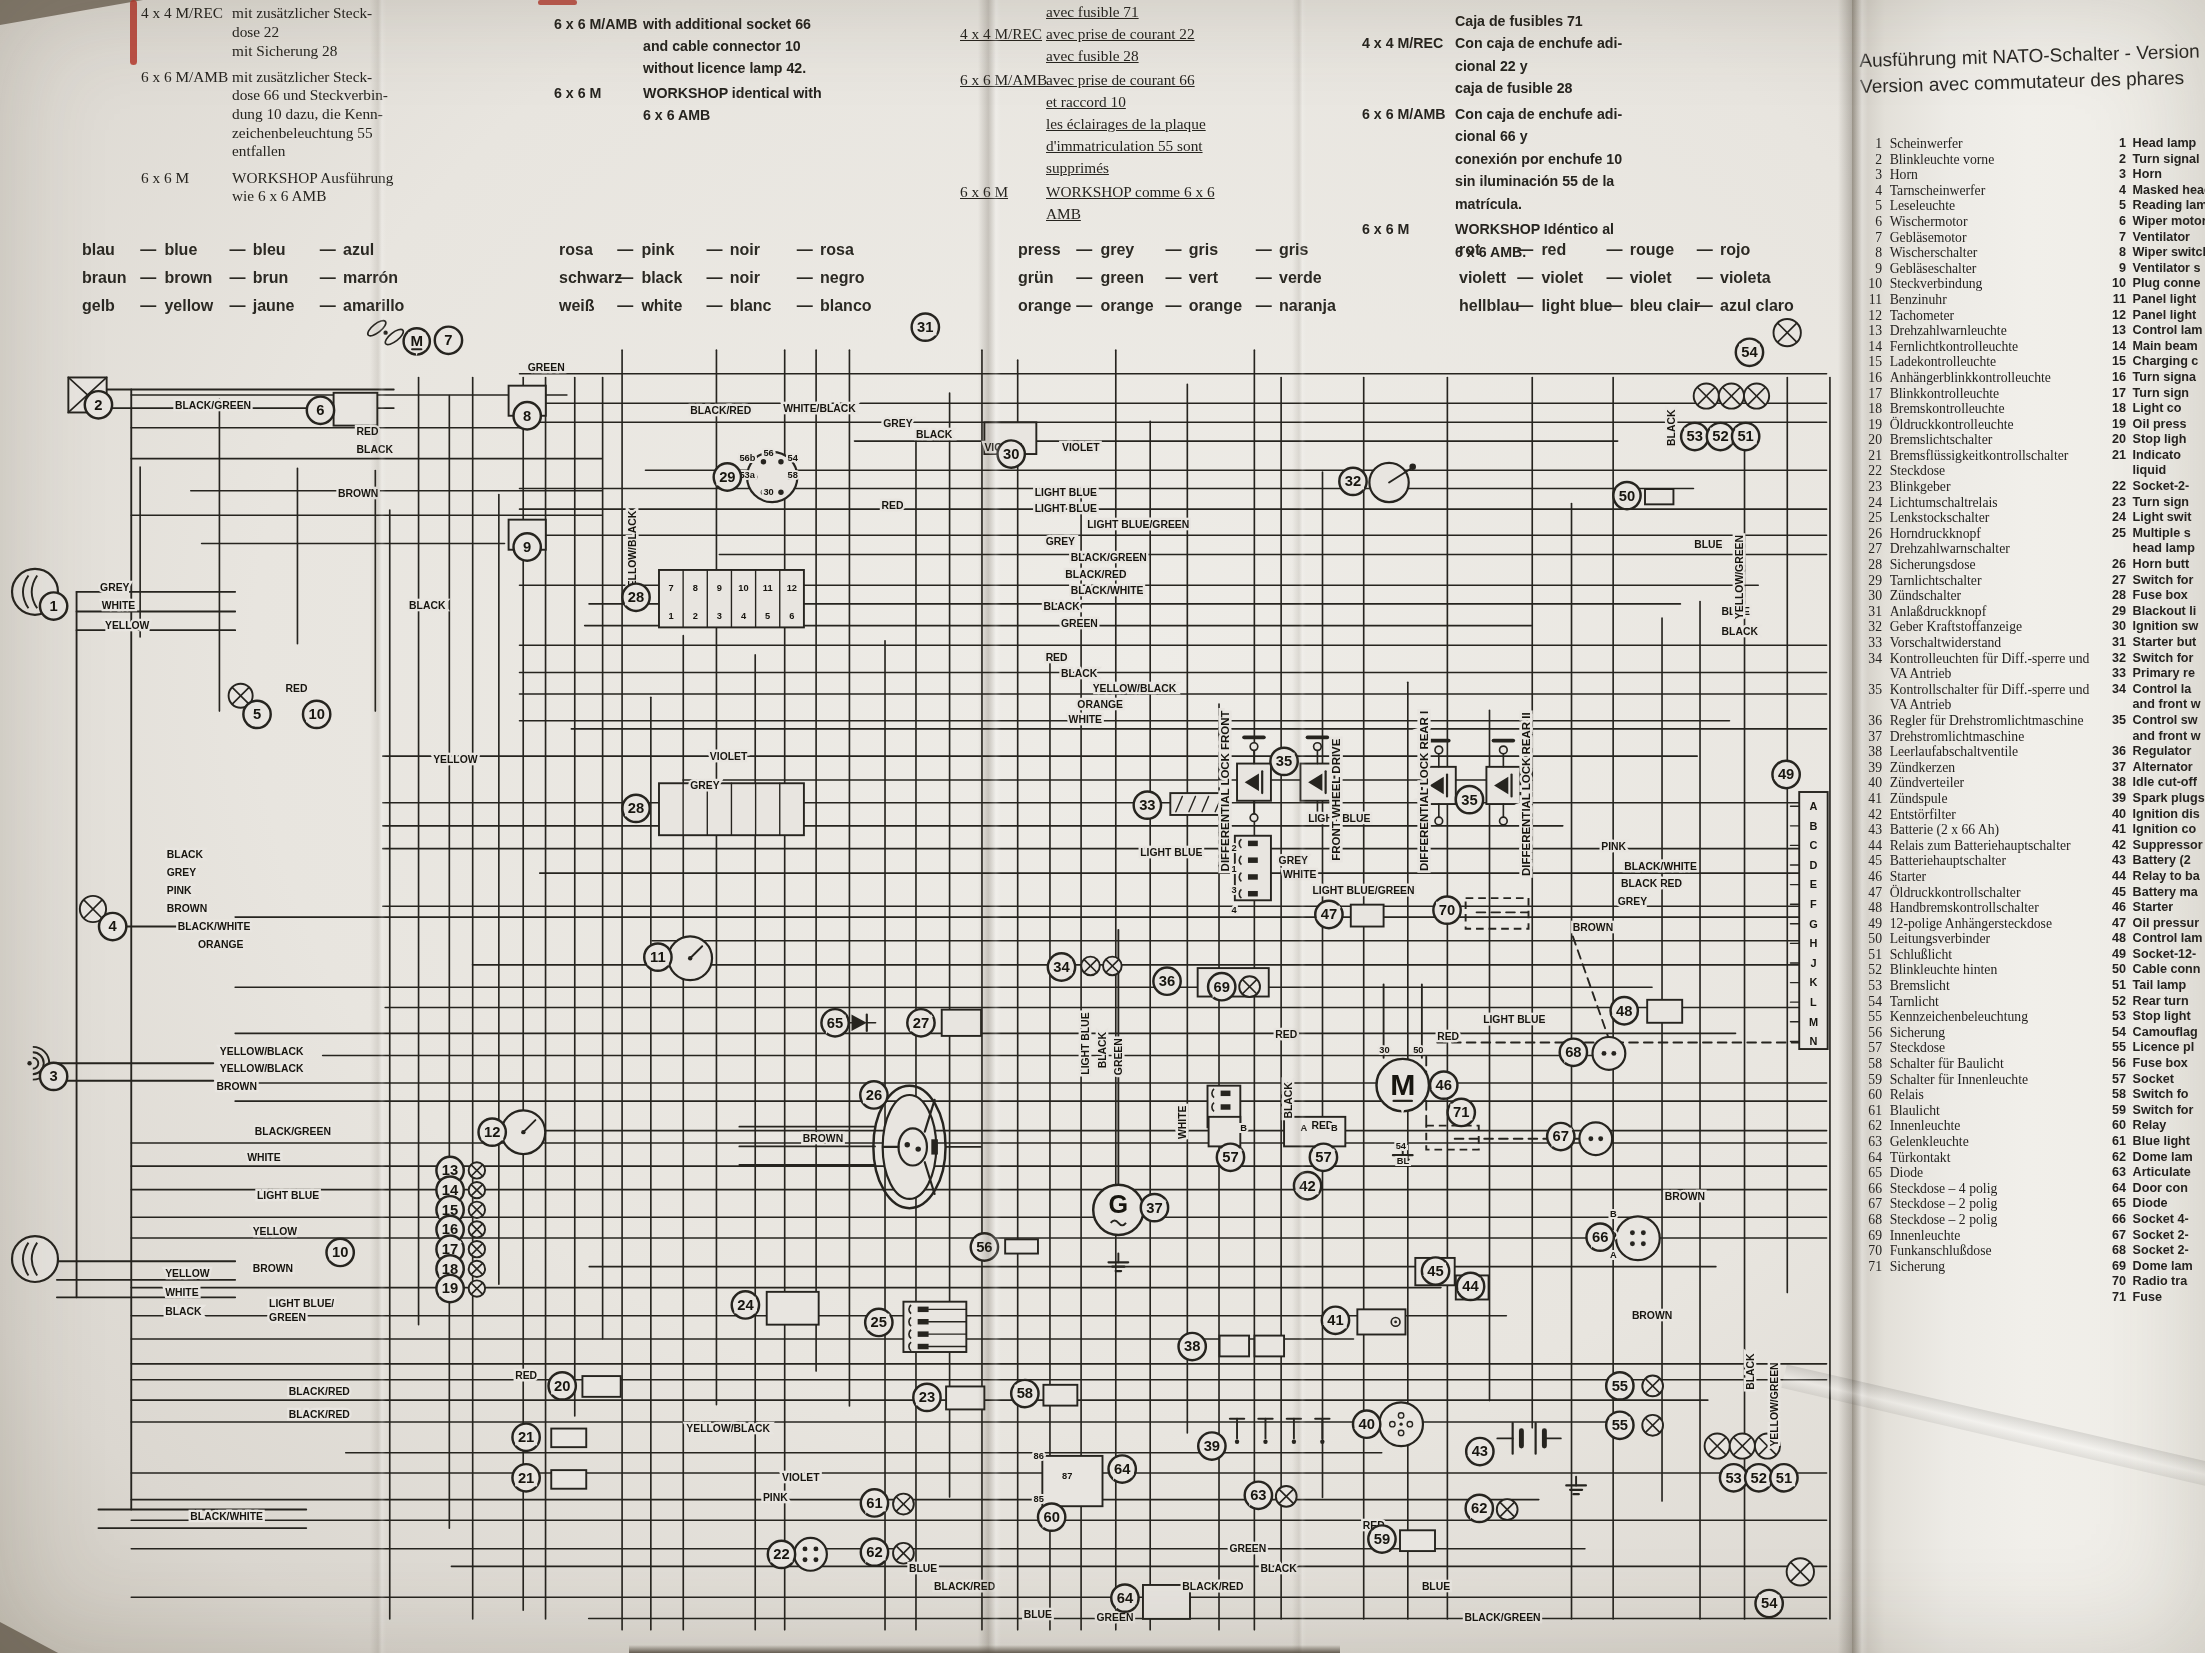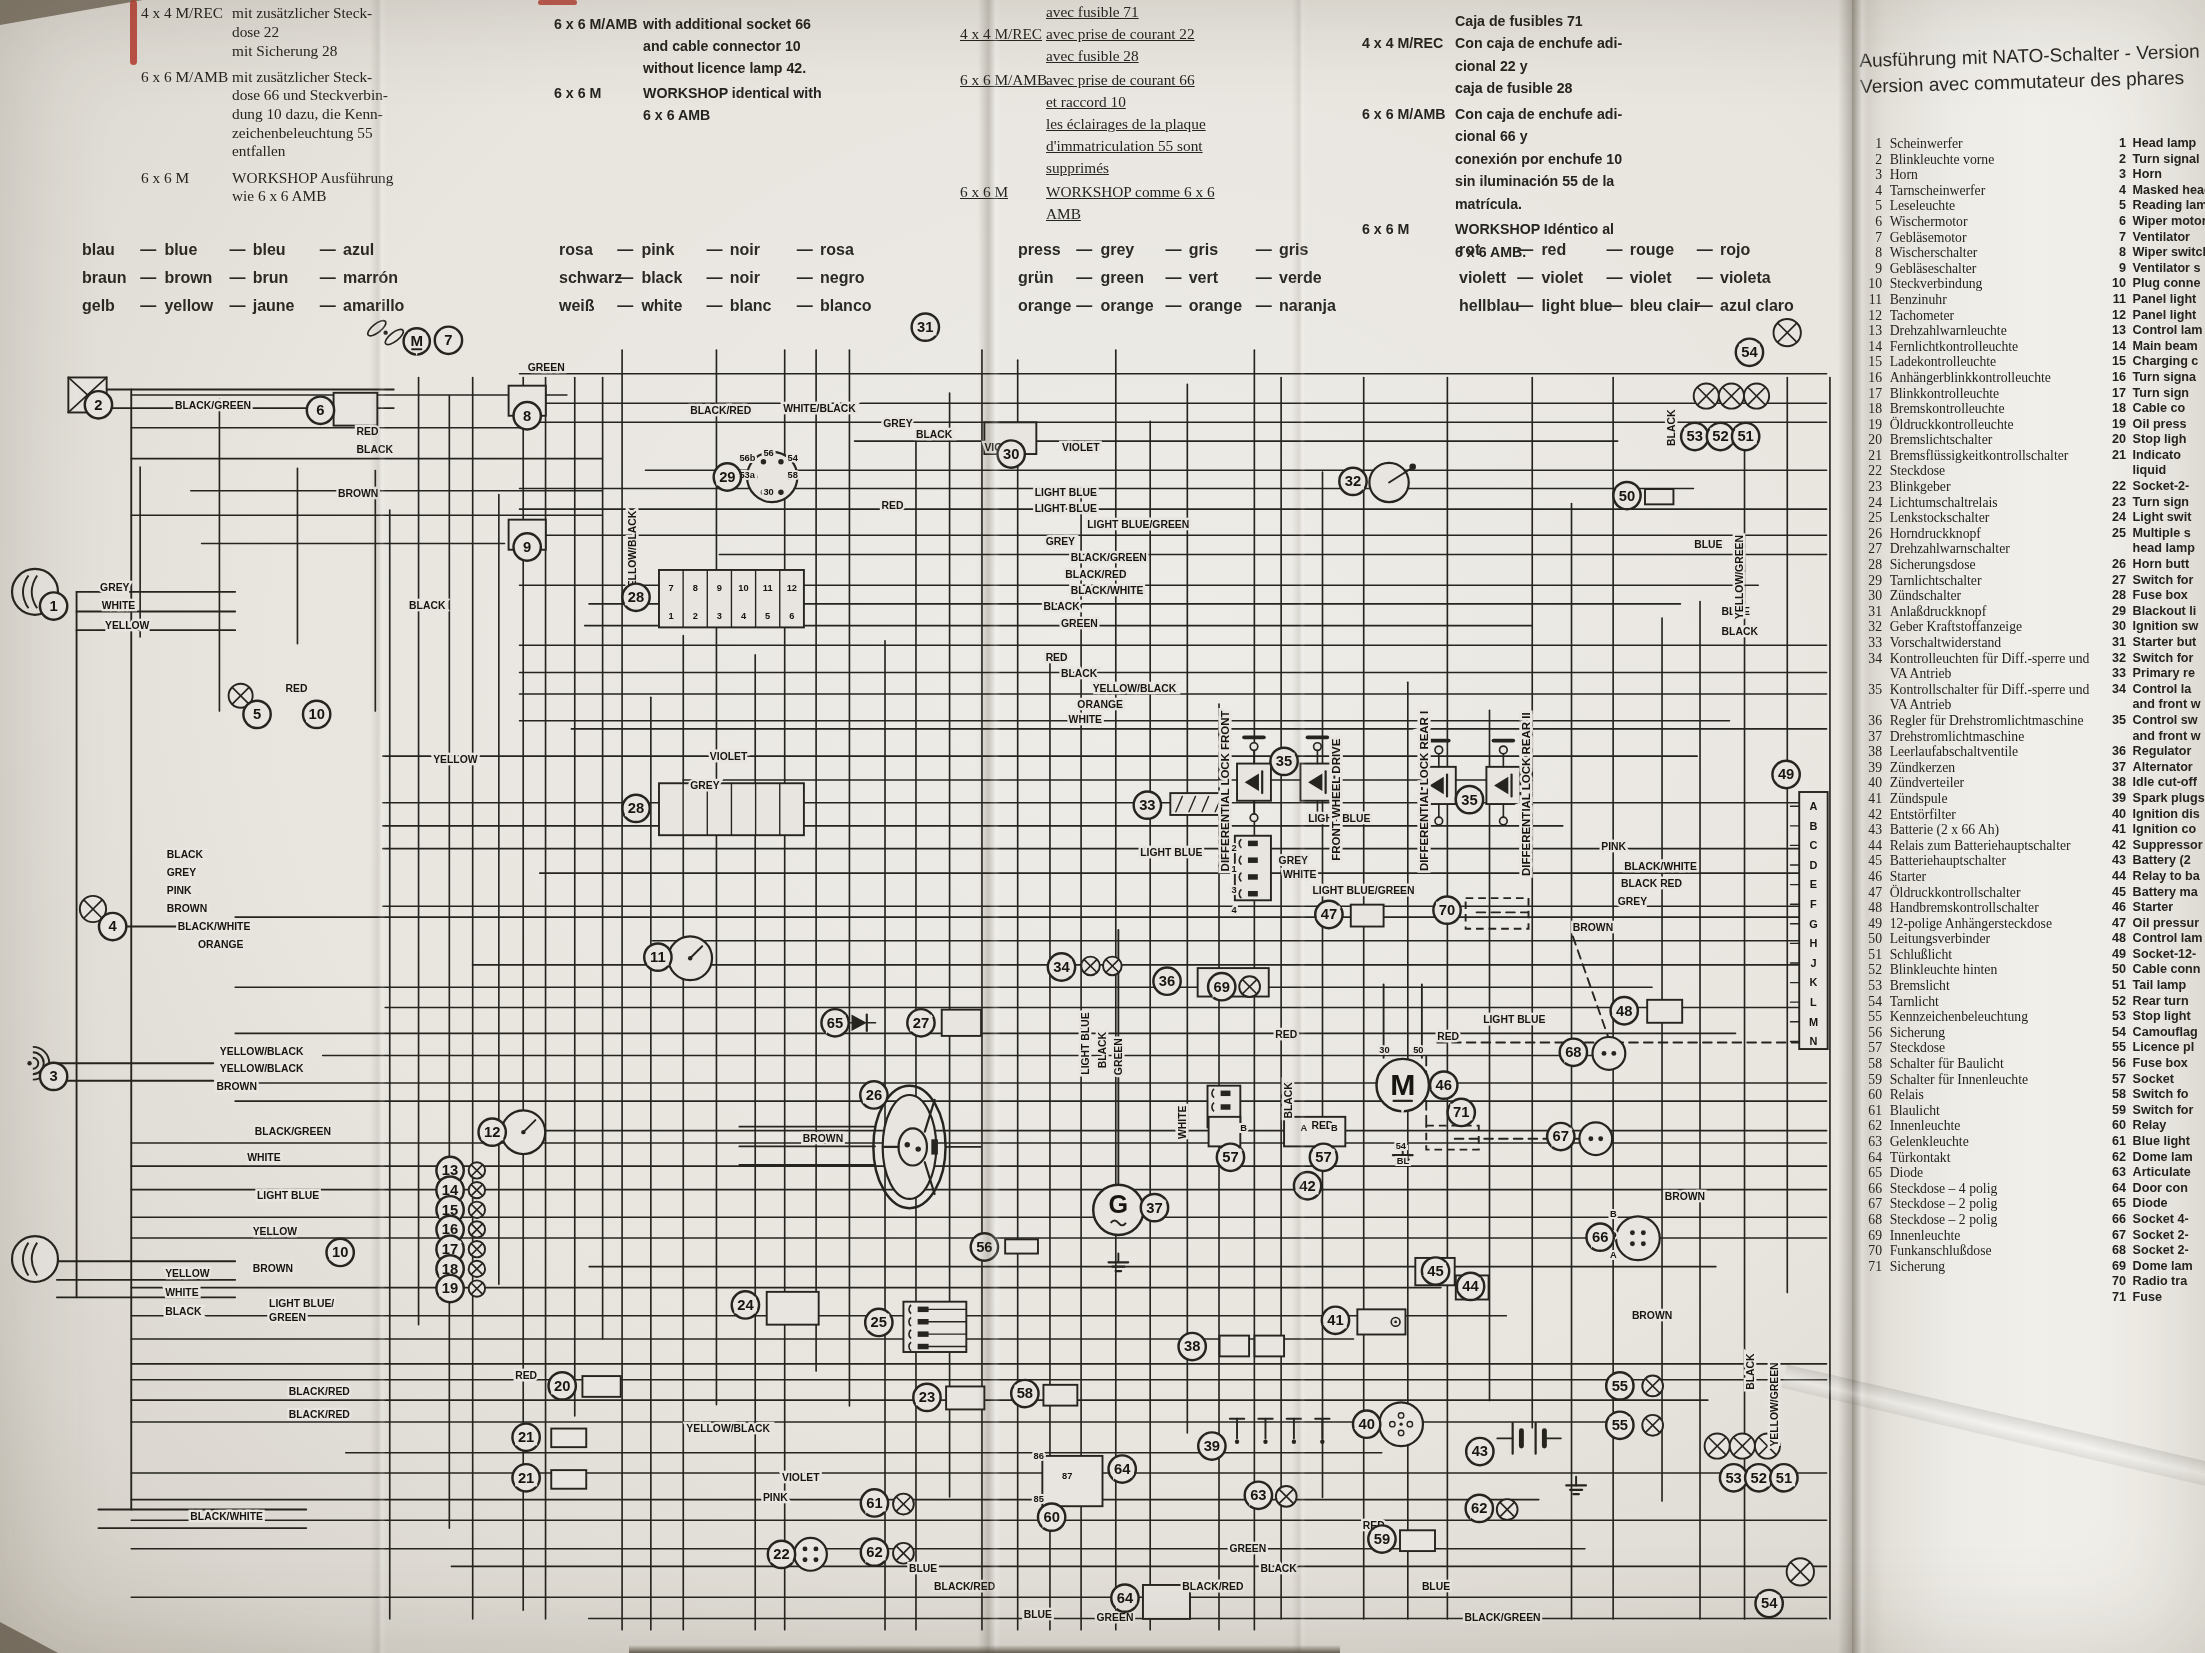--- a/index.html
+++ b/index.html
@@ -1381,21 +1381,21 @@
       <div class="li">
         <span class="n">16</span>
         <span class="t">Turn signa</span>
       </div>
       <div class="li">
         <span class="n">17</span>
         <span class="t">Turn sign</span>
       </div>
       <div class="li">
         <span class="n">18</span>
-        <span class="t">Cable co</span>
+        <span class="t">Light co</span>
       </div>
       <div class="li">
         <span class="n">19</span>
         <span class="t">Oil press</span>
       </div>
       <div class="li">
         <span class="n">20</span>
         <span class="t">Stop ligh</span>
       </div>
       <div class="li">

